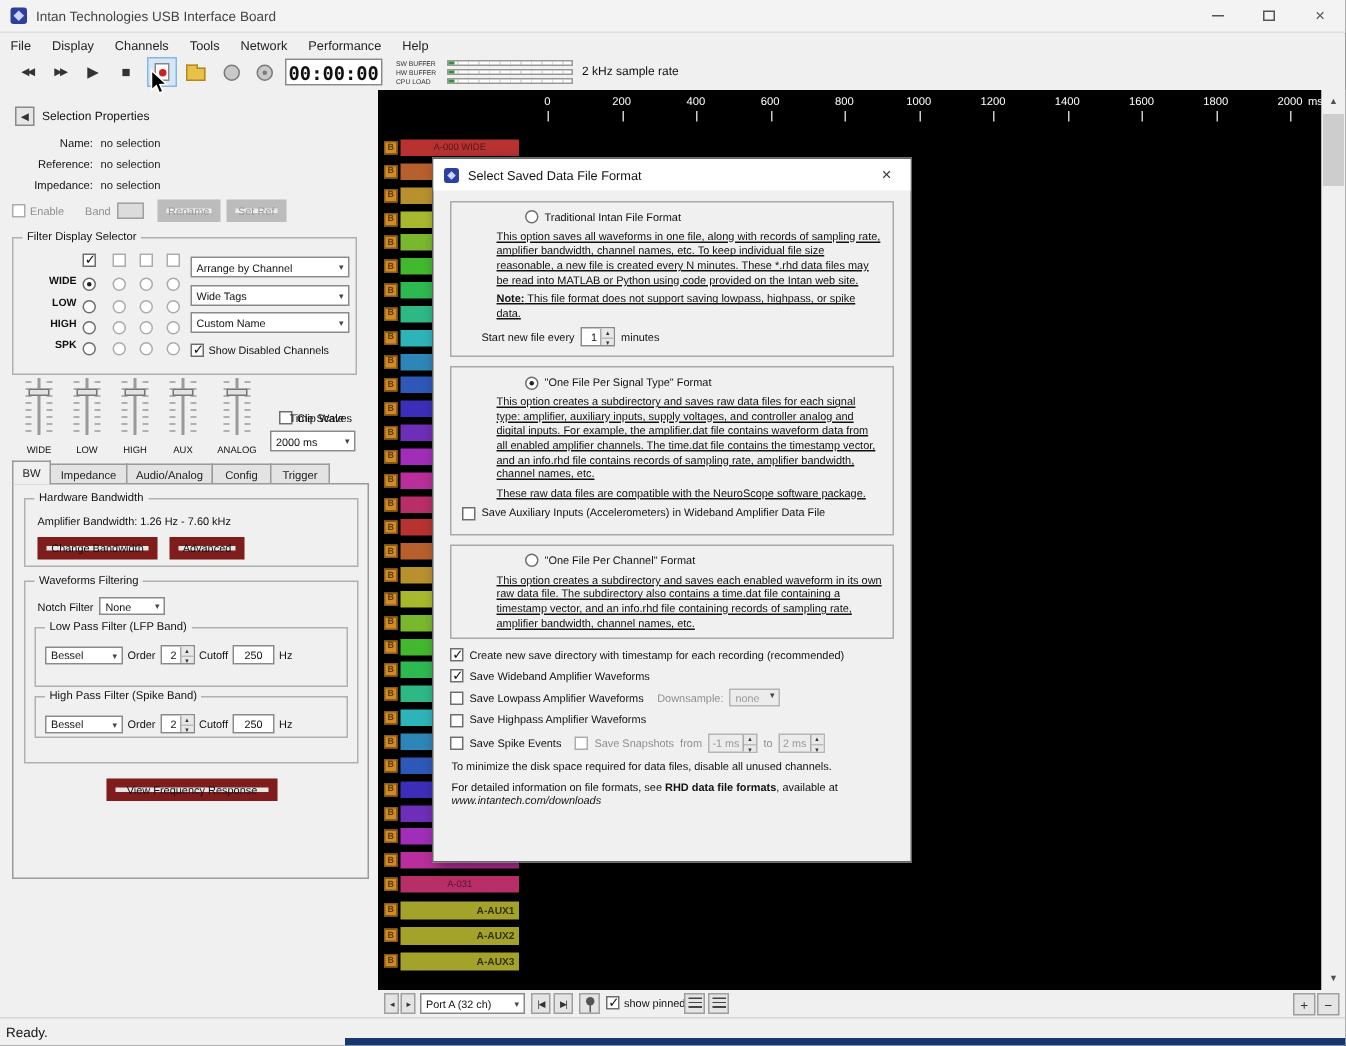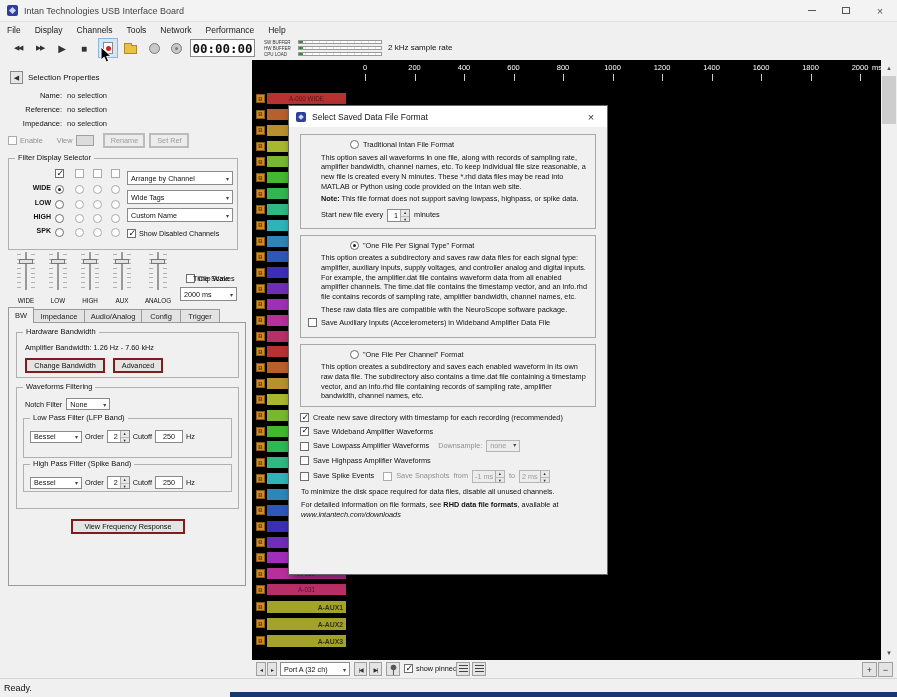--- a/index.html
+++ b/index.html
@@ -40,21 +40,21 @@
   .sample-rate{position:absolute;left:388px;top:6px;font-size:8px;color:#111;}
   .cursor-arrow{position:absolute;left:100px;top:46px;z-index:60;}
 
   
   .cb{width:9px;height:9px;border:1px solid #6e6e6e;background:#fff;display:inline-block;position:relative;flex:none;}
   .cb.checked::after{content:"✓";position:absolute;left:0.5px;top:-2.5px;font-size:9px;color:#111;}
   .cb.dim{border-color:#ababab;}
   .rb{width:9px;height:9px;border:1px solid #6e6e6e;border-radius:50%;background:#fff;display:inline-block;position:relative;flex:none;}
   .rb.sel::after{content:"";position:absolute;inset:2px;background:#222;border-radius:50%;}
   .rb.dim{border-color:#ababab;}
-  .btn{background:#e4e4e4;border:2px solid #7f1d1d;font-size:7.3px;color:#111;display:inline-flex;align-items:center;justify-content:center;font-family:inherit;}
+  .btn{background:#e4e4e4;border:6px solid #7f1d1d;font-size:7.3px;color:#111;display:inline-flex;align-items:center;justify-content:center;font-family:inherit;}
   .btn.dis{color:#9a9a9a;background:#ececec;border-color:#bcbcbc;}
   .sel-box{position:absolute;height:14px;background:#fff;border:1px solid #8a8a8a;display:flex;align-items:center;justify-content:space-between;padding:0 3px;font-size:7.2px;color:#111;white-space:nowrap;}
   .sel-box.inline{position:static;display:inline-flex;height:12px;}
   .sel-box.disabled{background:#ececec;color:#9a9a9a;border-color:#b5b5b5;}
   .sel-arrow{font-size:6px;color:#444;margin-left:3px;}
   .spin{display:inline-flex;height:13px;border:1px solid #8a8a8a;background:#fff;align-items:stretch;}
   .spin .v{min-width:12px;padding:0 2px;display:flex;align-items:center;justify-content:flex-end;font-size:7.2px;}
   .spin .arr{width:9px;display:flex;flex-direction:column;border-left:1px solid #aaa;background:#e8e8e8;}
   .spin .arr::before{content:"▴";font-size:4.5px;line-height:6px;text-align:center;color:#333;border-bottom:1px solid #bbb;}
   .spin .arr::after{content:"▾";font-size:4.5px;line-height:5px;text-align:center;color:#333;}
@@ -137,21 +137,21 @@
   
   .dialog{position:absolute;left:288px;top:105px;width:320px;height:470px;background:#f0f0f0;border:1px solid #666;box-shadow:3px 3px 8px rgba(0,0,0,0.45);z-index:20;}
   .dlg-title{position:absolute;left:0;top:0;width:100%;height:21px;background:#fff;display:flex;align-items:center;}
   .dlg-icon{width:10px;height:10px;margin:0 6px 0 7px;background:#2d3e9f;border-radius:2px;position:relative;flex:none;}
   .dlg-icon::after{content:"";position:absolute;inset:3px;background:#ccd4ff;transform:rotate(45deg);}
   .dlg-title-text{font-size:8.5px;color:#111;}
   .dlg-close{margin-left:auto;width:32px;height:100%;display:flex;align-items:center;justify-content:center;font-size:11px;color:#333;}
   .dlg-body{position:absolute;left:0;top:21px;right:0;bottom:0;padding:7px 11px 6px;font-size:7.3px;line-height:1.32;color:#111;overflow:hidden;}
   .dgroup{position:relative;border:1px solid #a9a9a9;padding:5px 7px;margin-bottom:6px;}
   .radio-row{display:flex;align-items:center;gap:4px;padding-left:42px;}
-  .dpara{margin:3px 0 0 13px;}
+  .dpara{margin:3px 0 0 23px;text-decoration:underline;}
   .dnote{margin:4px 0 0 1px;}
   .spin-row{display:flex;align-items:center;gap:4px;margin:5px 0 1px 13px;}
   .opt-row{display:flex;align-items:center;gap:4px;margin:4px 0;flex-wrap:nowrap;}
   .url{font-style:italic;display:block;}
   .dlg-buttons{display:flex;justify-content:flex-end;gap:5px;margin-top:7px;padding-right:1px;}
   .btn.ok{width:60px;height:16px;border:1px solid #0078d7;box-shadow:inset 0 0 0 1px #7fb8e8;}
   .btn.cancel{width:49px;height:16px;}
 </style>
 </head>
 <body>
@@ -247,21 +247,21 @@
         <span class="sel-value">no selection</span>
       </div>
       <div class="sel-row">
         <span class="sel-label">Impedance:</span>
         <span class="sel-value">no selection</span>
       </div>
     </div>
   <div class="enable-row">
     <span class="cb dim"></span>
     <span class="lbl gray">Enable</span>
-    <span class="lbl gray" style="margin-left:14px">View</span>
+    <span class="lbl gray" style="margin-left:14px">Band</span>
     <span class="color-swatch"></span>
     <button class="btn dis" style="width:42px;height:15px;margin-left:9px">Rename</button>
     <button class="btn dis" style="width:40px;height:15px;margin-left:4px">Set Ref</button>
   </div>
 
   <div class="group" id="fds-group">
     <span class="legend">Filter Display Selector</span>
     <div id="fds-grid">
         <span class="cb checked" style="left: 46px; top: 10px;"></span>
         <span class="cb dim" style="left: 66px; top: 10px;"></span>

